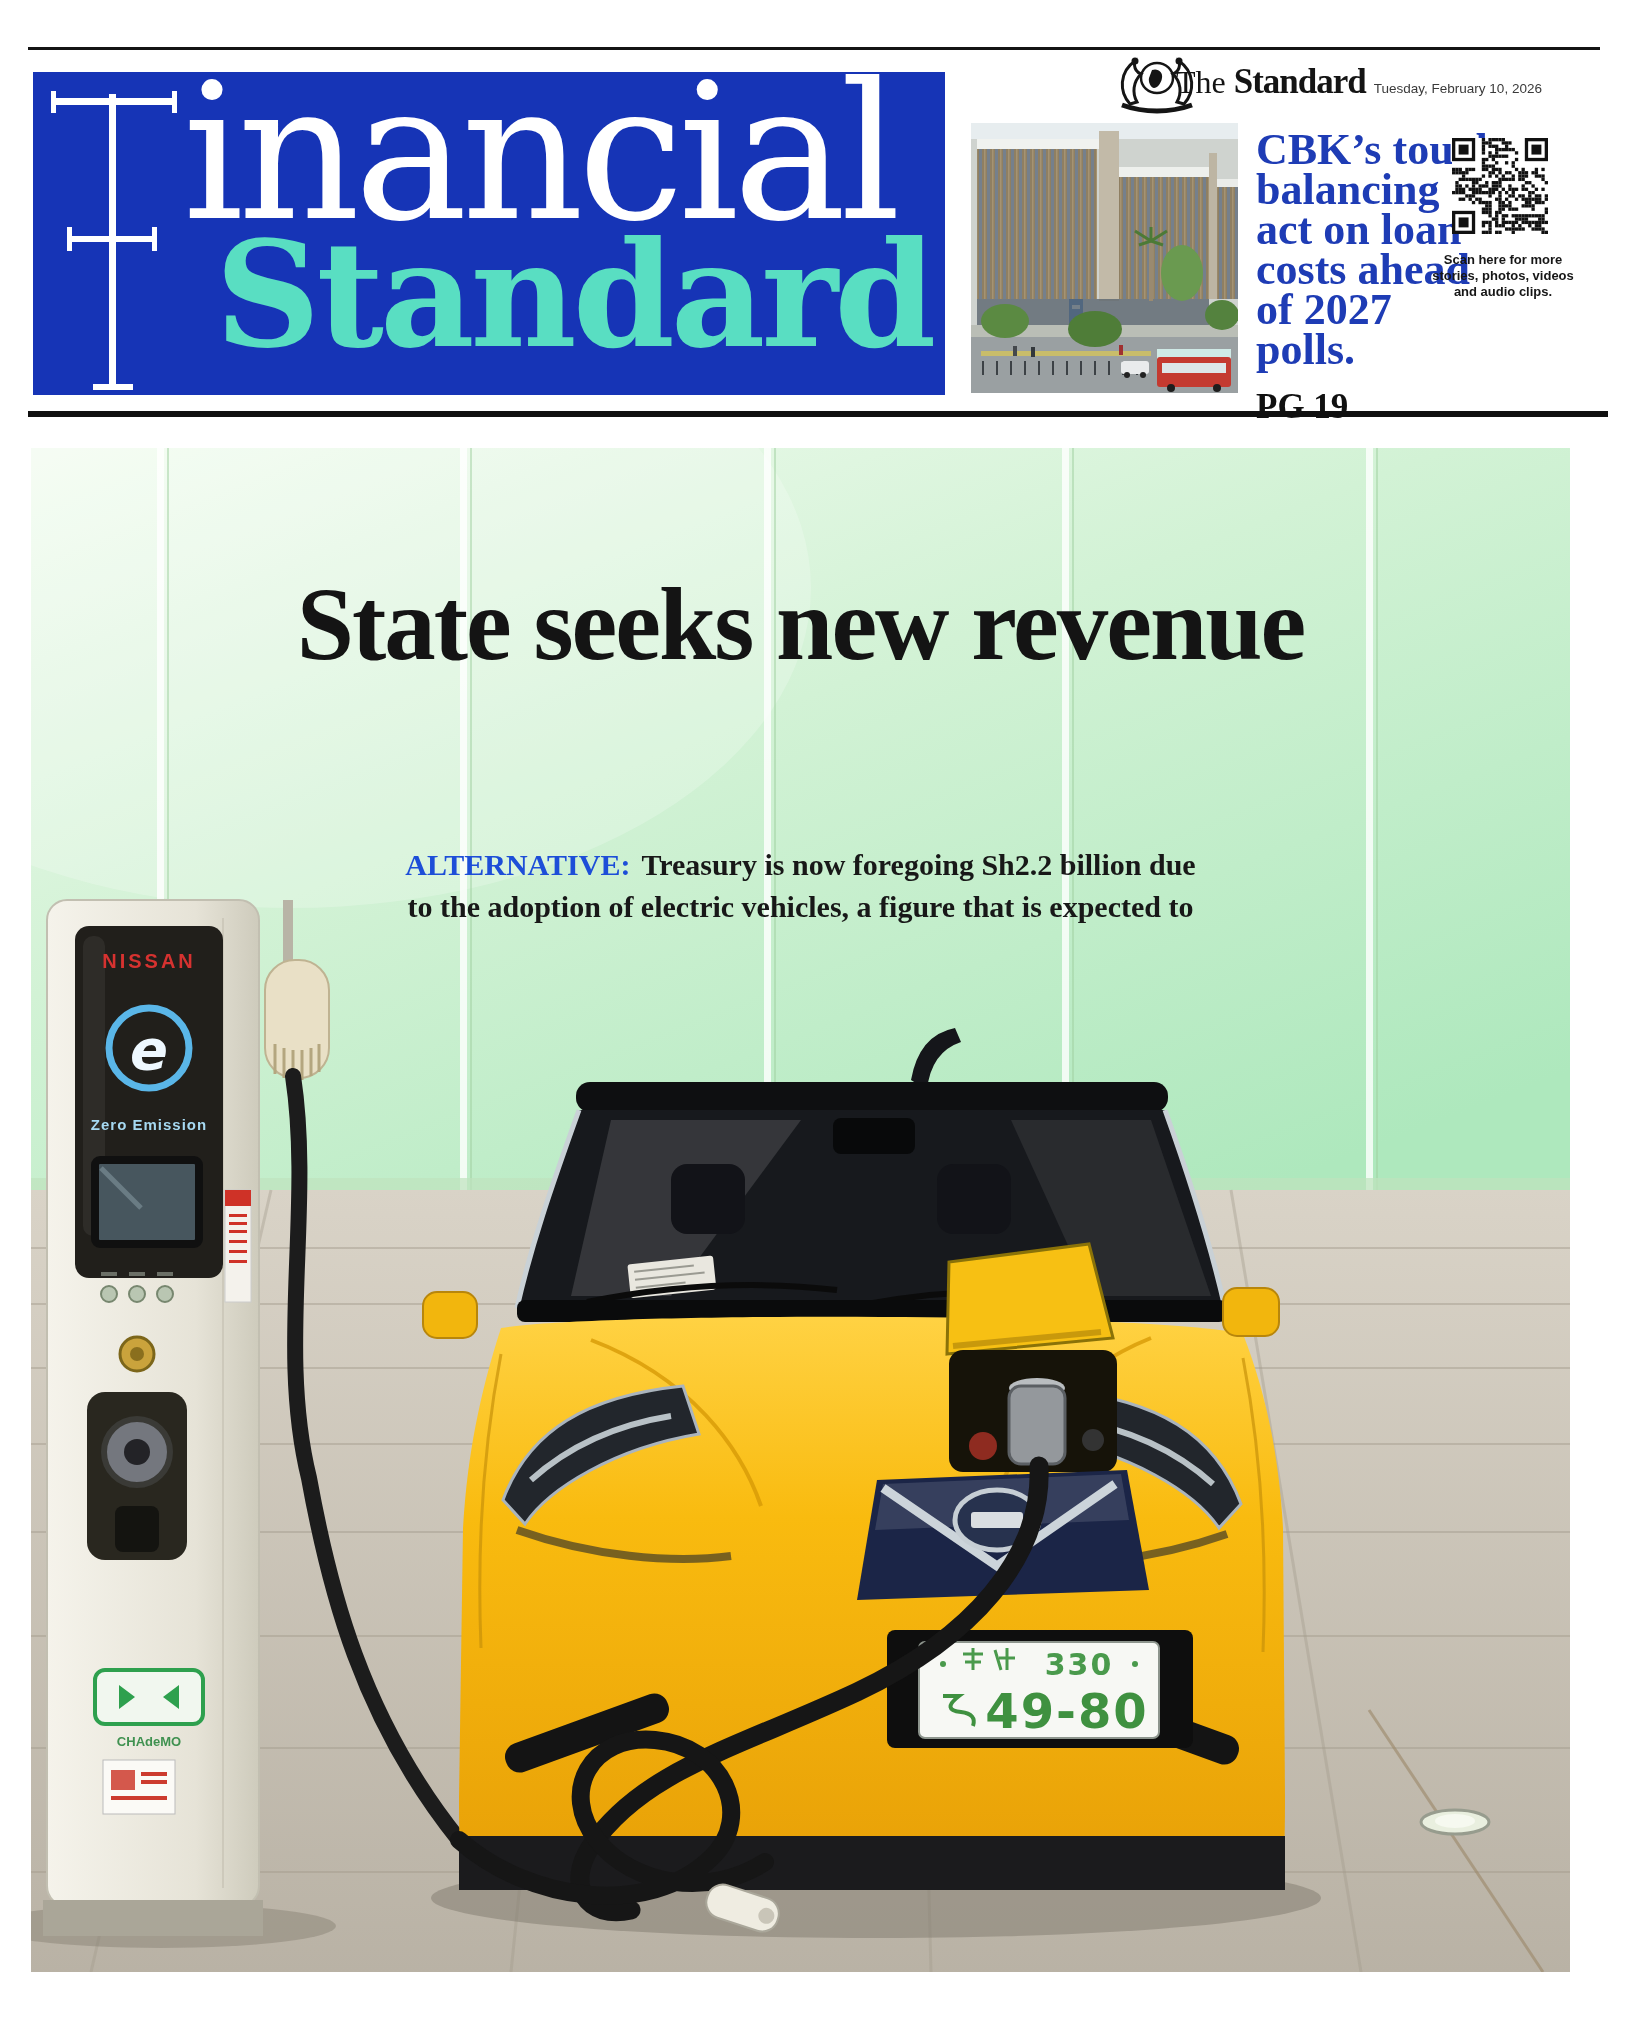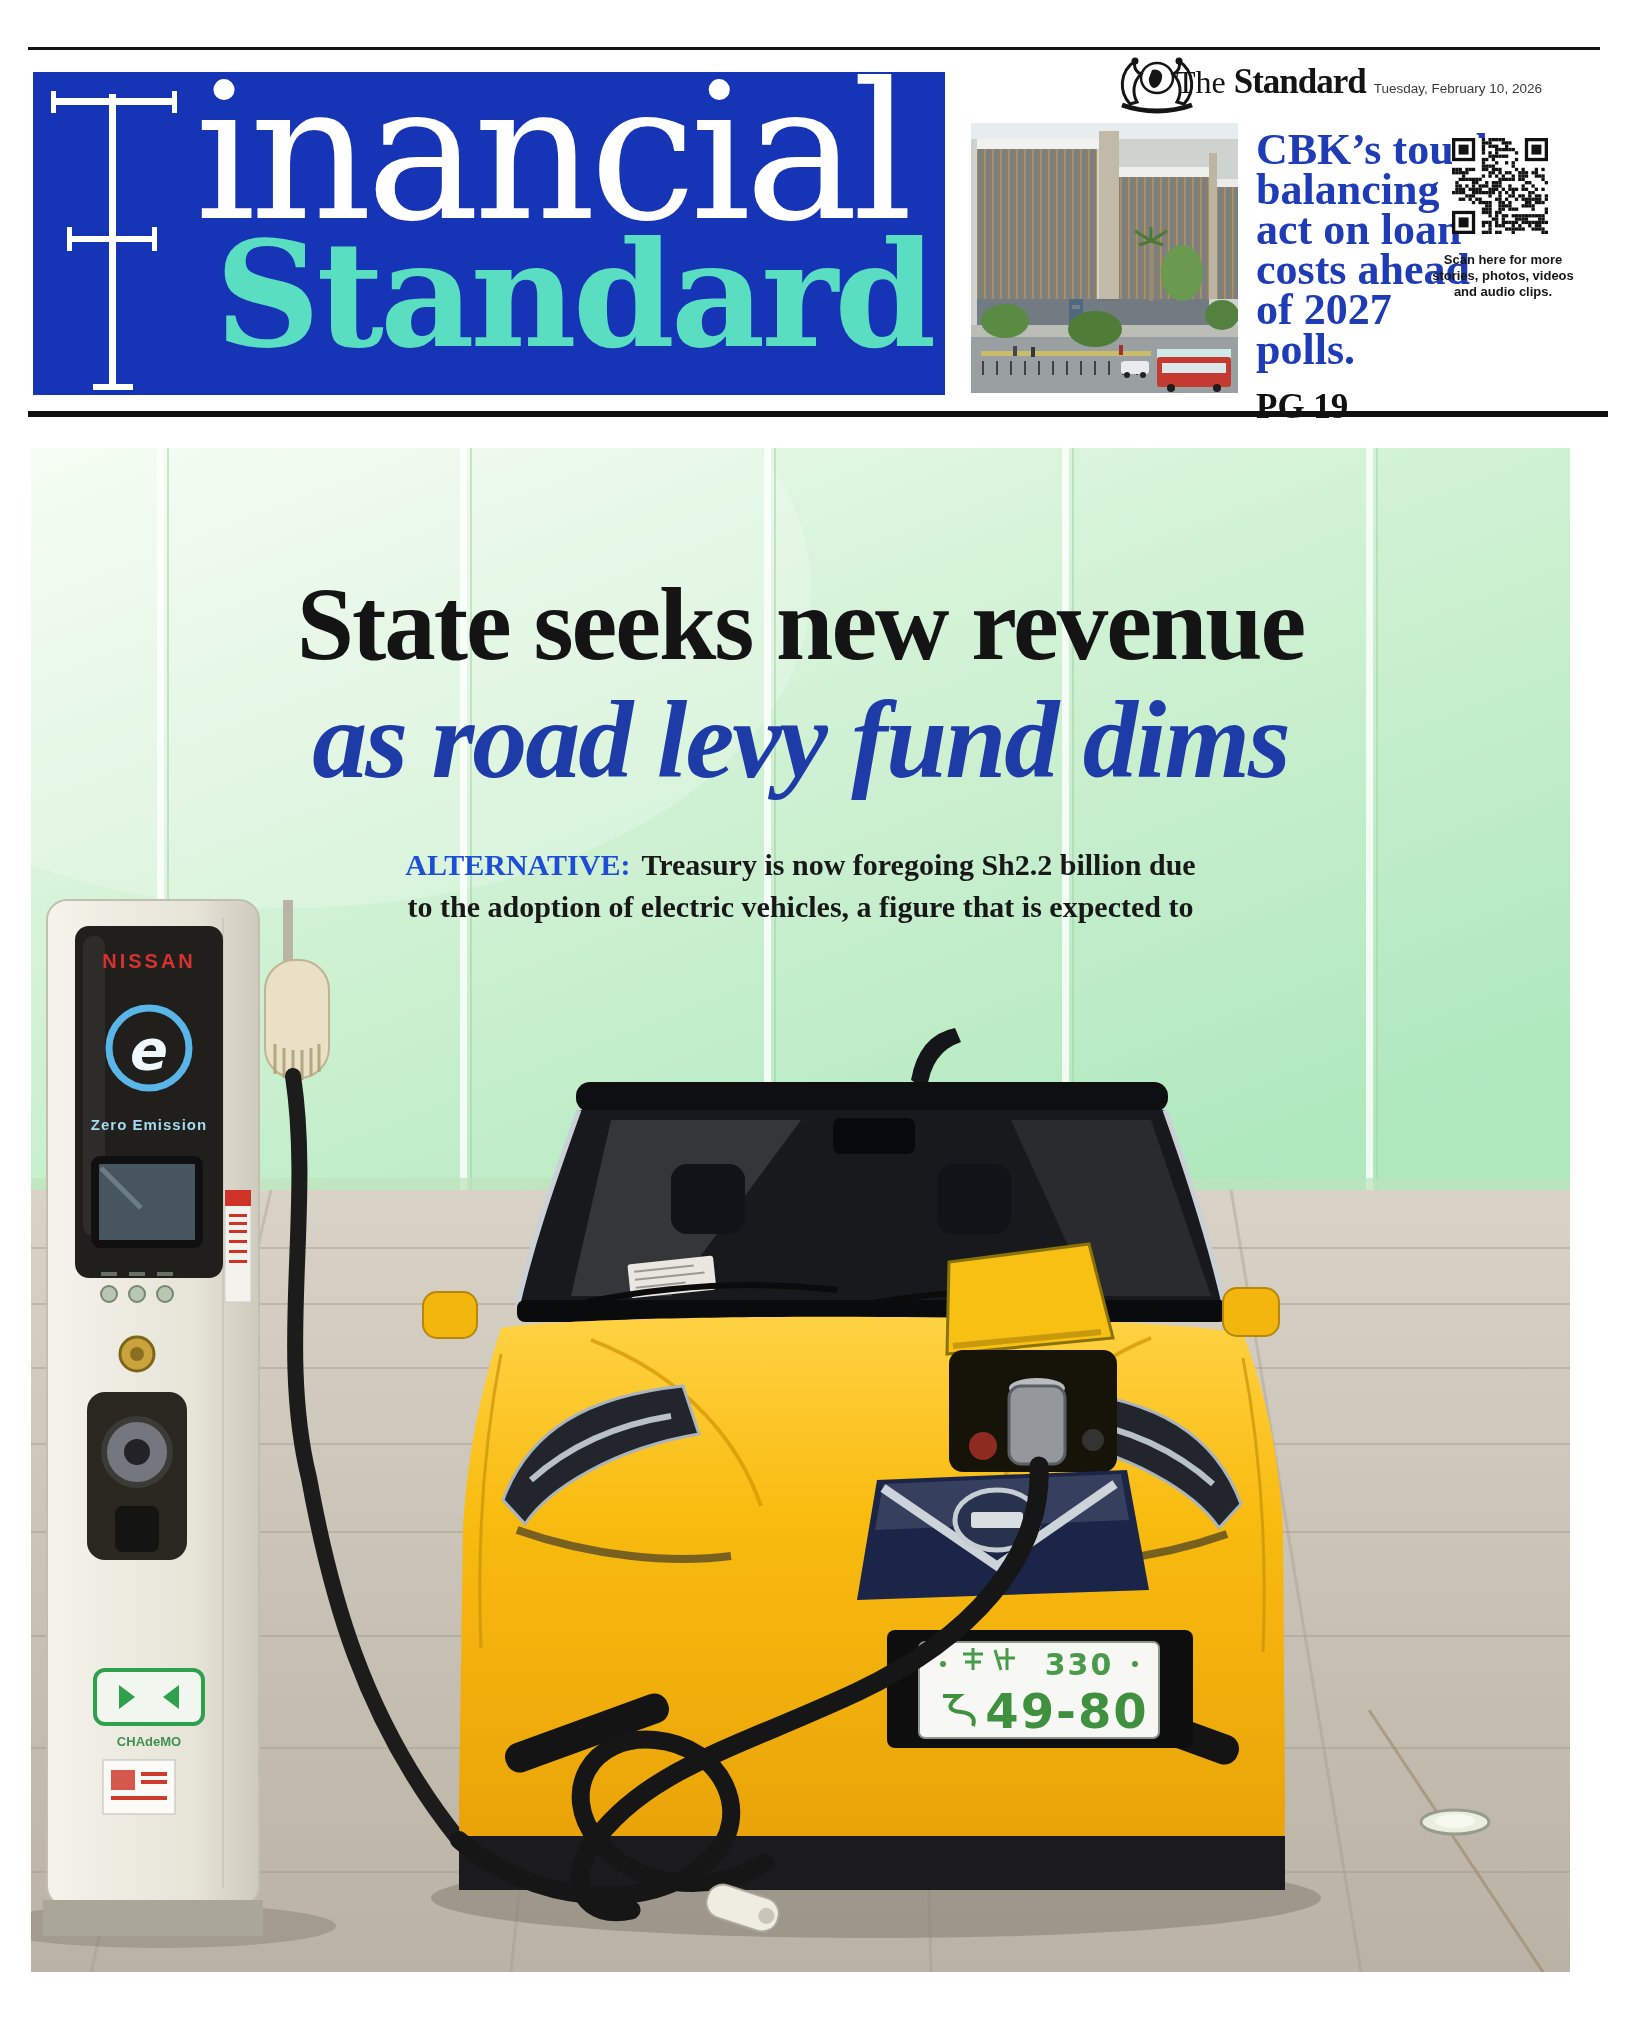--- a/index.html
+++ b/index.html
@@ -11,21 +11,21 @@
   
   .top-rule{left:28px;top:47px;width:1572px;height:3px;background:#141414;}
   .masthead{left:1176px;top:62px;display:flex;align-items:baseline;gap:8px;white-space:nowrap;}
   .brand-the{font-weight:400;font-size:32px;color:#141414;}
   .brand-name{font-weight:700;font-size:35px;letter-spacing:-1px;color:#141414;}
   .masthead-date{font-family:"Liberation Sans",sans-serif;font-size:13.5px;color:#3a3a3a;}
 
   
   .nameplate{left:33px;top:72px;width:912px;height:323px;background:#1634b6;overflow:hidden;}
   .np-rest{left:150px;top:-14px;font-family:"DejaVu Serif",serif;font-weight:400;
-           font-size:190px;line-height:1;letter-spacing:-6px;color:#ffffff;margin-left:12px;}
+           font-size:190px;line-height:1;letter-spacing:-6px;color:#ffffff;}
   .np-line2{left:182px;top:150px;font-family:"DejaVu Serif",serif;font-weight:700;
             font-size:146px;line-height:1;letter-spacing:-4px;color:#59dec2;}
 
   
   .teaser-photo{left:971px;top:123px;width:267px;height:270px;overflow:hidden;background:#c9cbc5;}
   .teaser{left:1256px;top:130px;width:320px;}
   .teaser-line{font-weight:700;font-size:44px;line-height:40px;letter-spacing:0;color:#1e3cb5;}
   .teaser-pg{margin-top:17px;font-weight:700;font-size:35px;color:#101010;}
   .qr-wrap{left:1452px;top:138px;width:96px;height:96px;}
   .qr-caption{left:1428px;top:252px;width:150px;text-align:center;
@@ -675,20 +675,19 @@
         <path d="M1008 1018 C1012 1110 940 1190 826 1244 C706 1300 612 1322 560 1398 C534 1438 556 1472 600 1462" stroke="#161616" stroke-width="19" fill="none" stroke-linecap="round"></path>
         <path d="M428 1392 c70 62 190 78 252 18 c44 -42 12 -112 -56 -118 c-64 -6 -96 52 -58 100 c36 46 112 58 168 22" stroke="#161616" stroke-width="18" fill="none" stroke-linecap="round"></path>
         <g transform="translate(690 1452) rotate(18)">
           <rect x="-14" y="-16" width="74" height="34" rx="16" fill="#efece1" stroke="#aaa79a" stroke-width="2"></rect>
           <circle cx="48" cy="1" r="8" fill="#c9c5b8"></circle>
         </g>
       </g>
     </svg>
 
     <h1 class="abs hl1" style="margin:2px;">State seeks new revenue</h1>
-    <h1 class="abs hl2" style="margin:0;">as road levy fund dims</h1>
     <div class="abs standfirst">
       <div><span class="kick">ALTERNATIVE:</span><span>Treasury is now foregoing Sh2.2 billion due</span></div>
       <div><span class="kick"></span><span>to the adoption of electric vehicles, a figure that is expected to</span></div>
     </div>
   </div>
 
 </div>
 
 </body></html>

